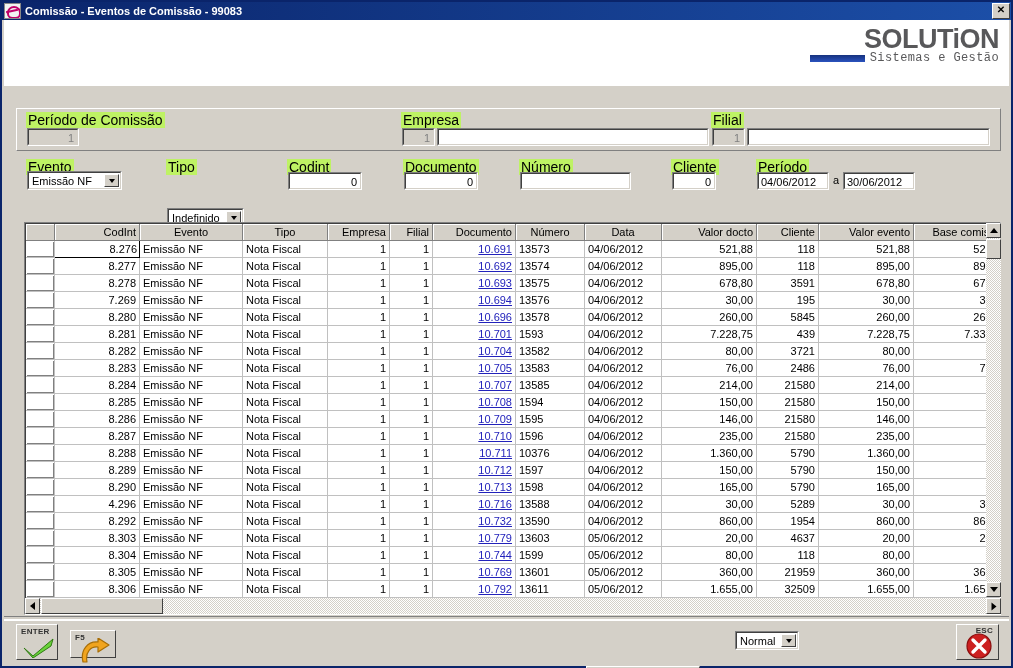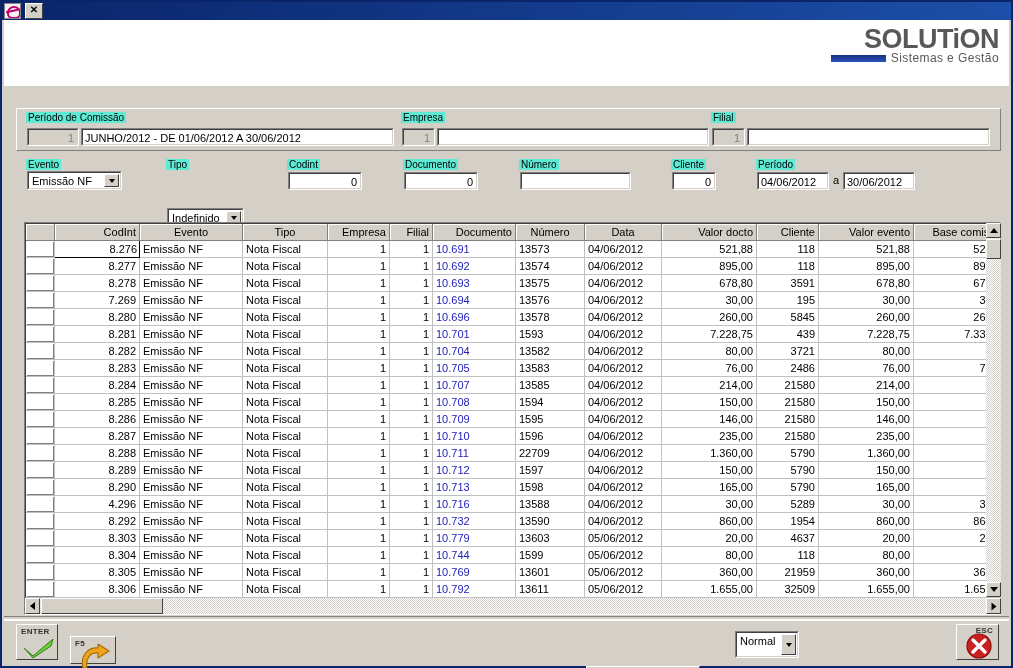--- a/index.html
+++ b/index.html
@@ -28,31 +28,31 @@
     font-size:10px;line-height:12px;text-align:center;font-weight:bold;
     font-family:"Liberation Sans",sans-serif;cursor:default;flex:none;}
 
   #client{position:absolute;left:0;top:18px;right:0;bottom:0;background:#d4d0c8;}
 
   
   #headerband{position:absolute;left:2px;top:0px;right:2px;height:66px;background:#ffffff;}
   #logo{position:absolute;right:10px;top:4px;text-align:right;}
   #logo .word{font-family:"Liberation Sans",sans-serif;font-weight:bold;font-size:27px;
     color:#58585a;letter-spacing:-0.5px;line-height:30px;}
-  #logo .sub{display:flex;align-items:center;justify-content:flex-end;margin-top:-3px;}
+  #logo .sub{display:flex;align-items:center;justify-content:flex-end;margin-top:-3px;font-family:Liberation Mono, monospace;}
   #logo .bar{width:55px;height:7px;background:linear-gradient(to bottom,#15317e,#2a52be);margin-right:5px;}
   #logo .tag{font-size:12px;color:#58585a;letter-spacing:0.4px;}
 
   
   .groupbox{position:absolute;border:1px solid #ffffff;border-top-color:#808080;border-left-color:#808080;
     box-sizing:border-box;}
   .groupbox > .inner{position:absolute;left:-1px;top:-1px;right:-1px;bottom:-1px;
     border:1px solid #808080;border-top-color:#ffffff;border-left-color:#ffffff;pointer-events:none;}
   #topgroup{left:14px;top:88px;width:985px;height:43px;}
-  .fieldlabel{position:absolute;font-size:10px;color:#000;background:#5eead4;padding:0 2px;}
+  .fieldlabel{position:absolute;font-size:14px;color:#000;background:#bef264;padding:0 2px;}
   .sunken{border:1px solid #808080;border-right-color:#ffffff;border-bottom-color:#ffffff;
     box-sizing:border-box;background:#fff;position:absolute;}
   .sunken > .in2{position:absolute;left:0;top:0;right:0;bottom:0;
     border:1px solid #404040;border-right-color:#d4d0c8;border-bottom-color:#d4d0c8;
     box-sizing:border-box;background:#fff;overflow:hidden;}
   .txt{position:absolute;left:2px;right:3px;top:1px;font-size:11px;line-height:15px;white-space:nowrap;}
   .txt.r{text-align:right;}
   .ro{background:#d4d0c8 !important;color:#808080;}
 
   
@@ -75,21 +75,21 @@
   table.grid{border-collapse:collapse;table-layout:fixed;width:954px;font-size:11px;}
   table.grid th{background:#d4d0c8;height:16px;font-weight:normal;font-size:11px;
     border-right:1px solid #808080;border-bottom:1px solid #808080;
     box-shadow:inset 1px 1px 0 #ffffff;padding:0 3px;white-space:nowrap;color:#000;}
   table.grid td{height:16px;border-right:1px solid #c0c0c0;border-bottom:1px solid #c0c0c0;
     padding:0 3px;white-space:nowrap;background:#fff;overflow:hidden;}
   td.num,th.num{text-align:right;}
   td.sel-handle{background:#d4d0c8;border-right:1px solid #808080;
     box-shadow:inset 1px 1px 0 #ffffff,inset -1px -1px 0 #808080;padding:0;}
   th.corner{background:#d4d0c8;}
-  td.link,.link{color:#2222bb;}
+  td.link,.link{color:#2222bb;text-decoration:underline;text-align:right;}
   tr.first td.focuscell{border:1px solid #000;padding:0 2px;height:14px;}
 
   
   .sb-btn{background:#d4d0c8;border-top:1px solid #fff;border-left:1px solid #fff;
     border-right:1px solid #404040;border-bottom:1px solid #404040;box-sizing:border-box;
     display:flex;align-items:center;justify-content:center;}
   .sb-track{background-image:
       linear-gradient(45deg,#ffffff 25%,transparent 25%,transparent 75%,#ffffff 75%),
       linear-gradient(45deg,#ffffff 25%,transparent 25%,transparent 75%,#ffffff 75%);
     background-size:2px 2px;background-position:0 0,1px 1px;background-color:#d4d0c8;}
@@ -115,20 +115,21 @@
 </head>
 <body>
 
 <div id="window">
 
   <div id="titlebar">
     <div id="title-icon">
         <span class="g1"></span>
         <span class="g2"></span>
       </div>
+    <div id="title-text">Comissão - Eventos de Comissão - 99083</div>
     <div id="close-btn">✕</div>
   </div>
 
   <div id="client">
 
     <div id="headerband">
       <div id="logo">
         <div class="word">SOLUTiON</div>
         <div class="sub">
           <span class="bar"></span>
@@ -138,25 +139,20 @@
     </div>
 
     <div class="groupbox" id="topgroup">
       <div class="inner"></div>
     </div>
 
     <div class="fieldlabel" style="left:24px;top:92px;">Período de Comissão</div>
     <div class="sunken ro" style="left:25px;top:108px;width:52px;height:18px;">
       <div class="in2 ro">
           <div class="txt r ro">1</div>
-        </div>
-    </div>
-    <div class="sunken" style="left:79px;top:108px;width:313px;height:18px;">
-      <div class="in2">
-          <div class="txt">JUNHO/2012 - DE 01/06/2012 A 30/06/2012</div>
         </div>
     </div>
 
     <div class="fieldlabel" style="left:399px;top:92px;">Empresa</div>
     <div class="sunken ro" style="left:400px;top:108px;width:33px;height:18px;">
       <div class="in2 ro">
           <div class="txt r ro">1</div>
         </div>
     </div>
     <div class="sunken" style="left:435px;top:108px;width:272px;height:18px;">
@@ -440,21 +436,21 @@
                 <td class="num">0,00</td>
               </tr>
               <tr>
                 <td class="sel-handle"></td>
                 <td class="num">8.288</td>
                 <td class="">Emissão NF</td>
                 <td class="">Nota Fiscal</td>
                 <td class="num">1</td>
                 <td class="num">1</td>
                 <td class="link">10.711</td>
-                <td class="">22709</td>
+                <td class="">10376</td>
                 <td class="">04/06/2012</td>
                 <td class="num">1.360,00</td>
                 <td class="num">5790</td>
                 <td class="num">1.360,00</td>
                 <td class="num">0,00</td>
               </tr>
               <tr>
                 <td class="sel-handle"></td>
                 <td class="num">8.289</td>
                 <td class="">Emissão NF</td>
@@ -619,32 +615,32 @@
     <div id="sep"></div>
     <div id="bottombar">
 
       <div class="iconbtn" style="left:12px;top:3px;width:42px;height:36px;">
         <span class="keycap">ENTER</span>
         <svg width="34" height="20" viewBox="0 0 34 20" style="position:absolute;left:5px;top:13px;">
           <path d="M2 10 L11 18 L31 1 L29 8 L11 20 Z" fill="#6ad23a" stroke="#2f7a12" stroke-width="1"></path>
         </svg>
       </div>
 
-      <div class="iconbtn" style="left:66px;top:15px;width:46px;height:28px;">
+      <div class="iconbtn" style="left:66px;top:9px;width:46px;height:28px;">
         <span class="keycap">F5</span>
         <svg width="34" height="26" viewBox="0 0 34 26" style="position:absolute;left:7px;top:7px;">
           <path d="M5 24 C2 12 10 3 20 4 L20 0 L31 7 L20 14 L20 9 C13 8 7 14 9 24 Z" fill="#f0a41e" stroke="#a86e06" stroke-width="1.2" stroke-linejoin="round"></path>
         </svg>
       </div>
 
       <div class="pushbtn" style="left:582px;top:9px;width:114px;height:22px;margin-top:36px;">
         <span>Recalcular comissão</span>
       </div>
 
-      <div class="combo" style="left:731px;top:10px;width:64px;height:27px;padding-left:37px;">
+      <div class="combo" style="left:731px;top:10px;width:64px;height:19px;padding-left:37px;">
         <div class="in2">
           <div class="cval">Normal</div>
           <div class="cbtn">
               <i></i>
             </div>
         </div>
       </div>
 
       <div class="iconbtn" style="left:952px;top:3px;width:43px;height:36px;">
         <span class="keycap" style="left:auto;right:5px;top:1px;">ESC</span>

